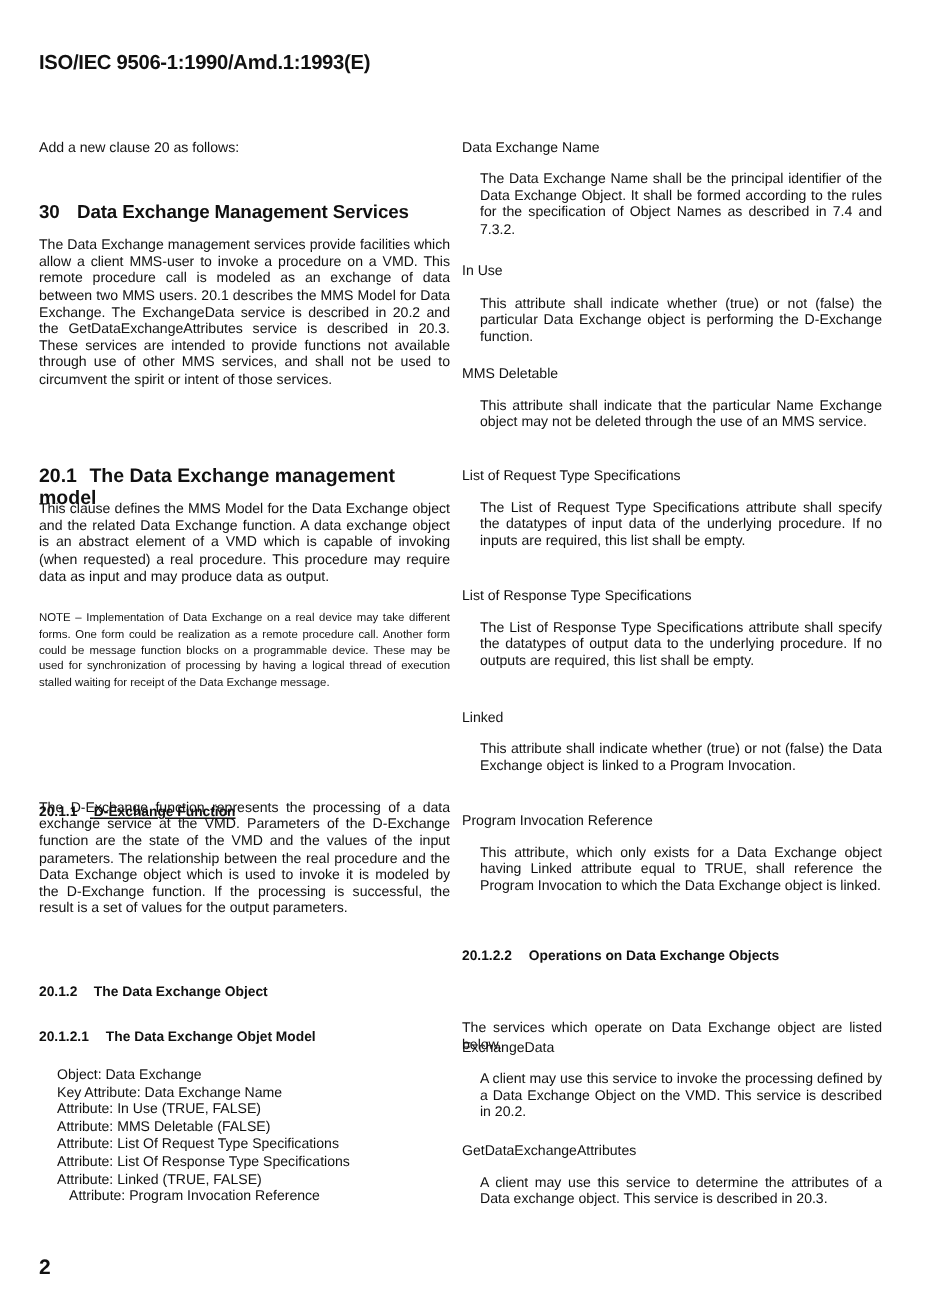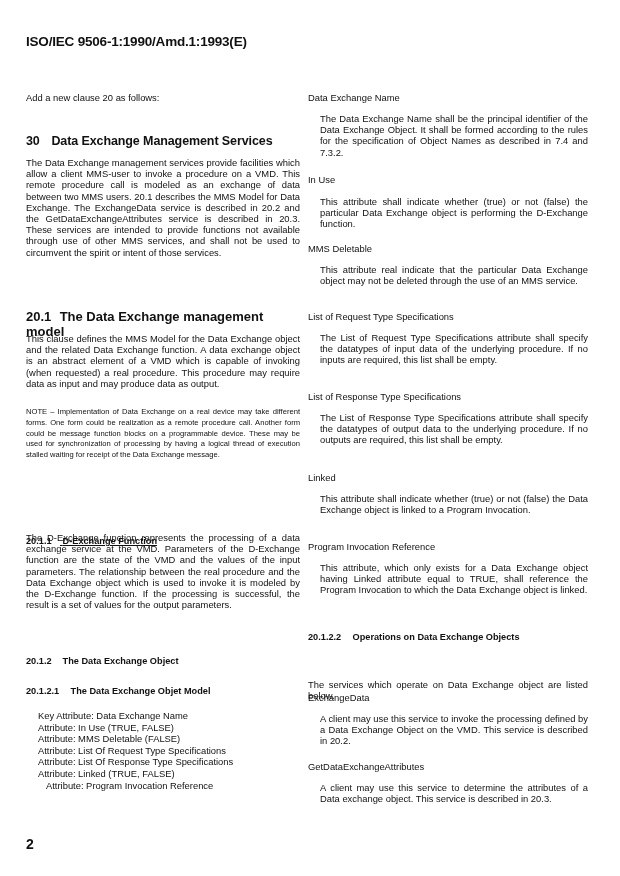--- a/index.html
+++ b/index.html
@@ -64,39 +64,40 @@
     <span class="num" style="width:34px;">20.1.2</span>
     <span>The Data Exchange Object</span>
   </div>
 
   <div class="h3" style="top:686px;">
     <span class="num" style="width:42px;">20.1.2.1</span>
     <span>The Data Exchange Objet Model</span>
   </div>
 
   <ul class="model-list" style="top:710px;">
+    <li>Object: Data Exchange</li>
     <li>Key Attribute: Data Exchange Name</li>
     <li>Attribute: In Use (TRUE, FALSE)</li>
     <li>Attribute: MMS Deletable (FALSE)</li>
     <li>Attribute: List Of Request Type Specifications</li>
     <li>Attribute: List Of Response Type Specifications</li>
     <li>Attribute: Linked (TRUE, FALSE)</li>
     <li class="indent">Attribute: Program Invocation Reference</li>
   </ul>
 </div>
 
 <div class="col right-col">
   <div class="label" style="top:92px;">Data Exchange Name</div>
   <p class="txt desc" style="top:113px;">The Data Exchange Name shall be the principal identifier of the Data Exchange Object. It shall be formed according to the rules for the specification of Object Names as described in 7.4 and 7.3.2.</p>
 
   <div class="label" style="top:174px;">In Use</div>
   <p class="txt desc" style="top:196px;">This attribute shall indicate whether (true) or not (false) the particular Data Exchange object is performing the D-Exchange function.</p>
 
   <div class="label" style="top:243px;">MMS Deletable</div>
-  <p class="txt desc" style="top:264px;">This attribute real indicate that the particular Data Exchange object may not be deleted through the use of an MMS service.</p>
+  <p class="txt desc" style="top:264px;">This attribute shall indicate that the particular Name Exchange object may not be deleted through the use of an MMS service.</p>
 
   <div class="label" style="top:311px;">List of Request Type Specifications</div>
   <p class="txt desc" style="top:332px;">The List of Request Type Specifications attribute shall specify the datatypes of input data of the underlying procedure. If no inputs are required, this list shall be empty.</p>
 
   <div class="label" style="top:391px;">List of Response Type Specifications</div>
   <p class="txt desc" style="top:412px;">The List of Response Type Specifications attribute shall specify the datatypes of output data to the underlying procedure. If no outputs are required, this list shall be empty.</p>
 
   <div class="label" style="top:472px;">Linked</div>
   <p class="txt desc" style="top:493px;">This attribute shall indicate whether (true) or not (false) the Data Exchange object is linked to a Program Invocation.</p>
 

